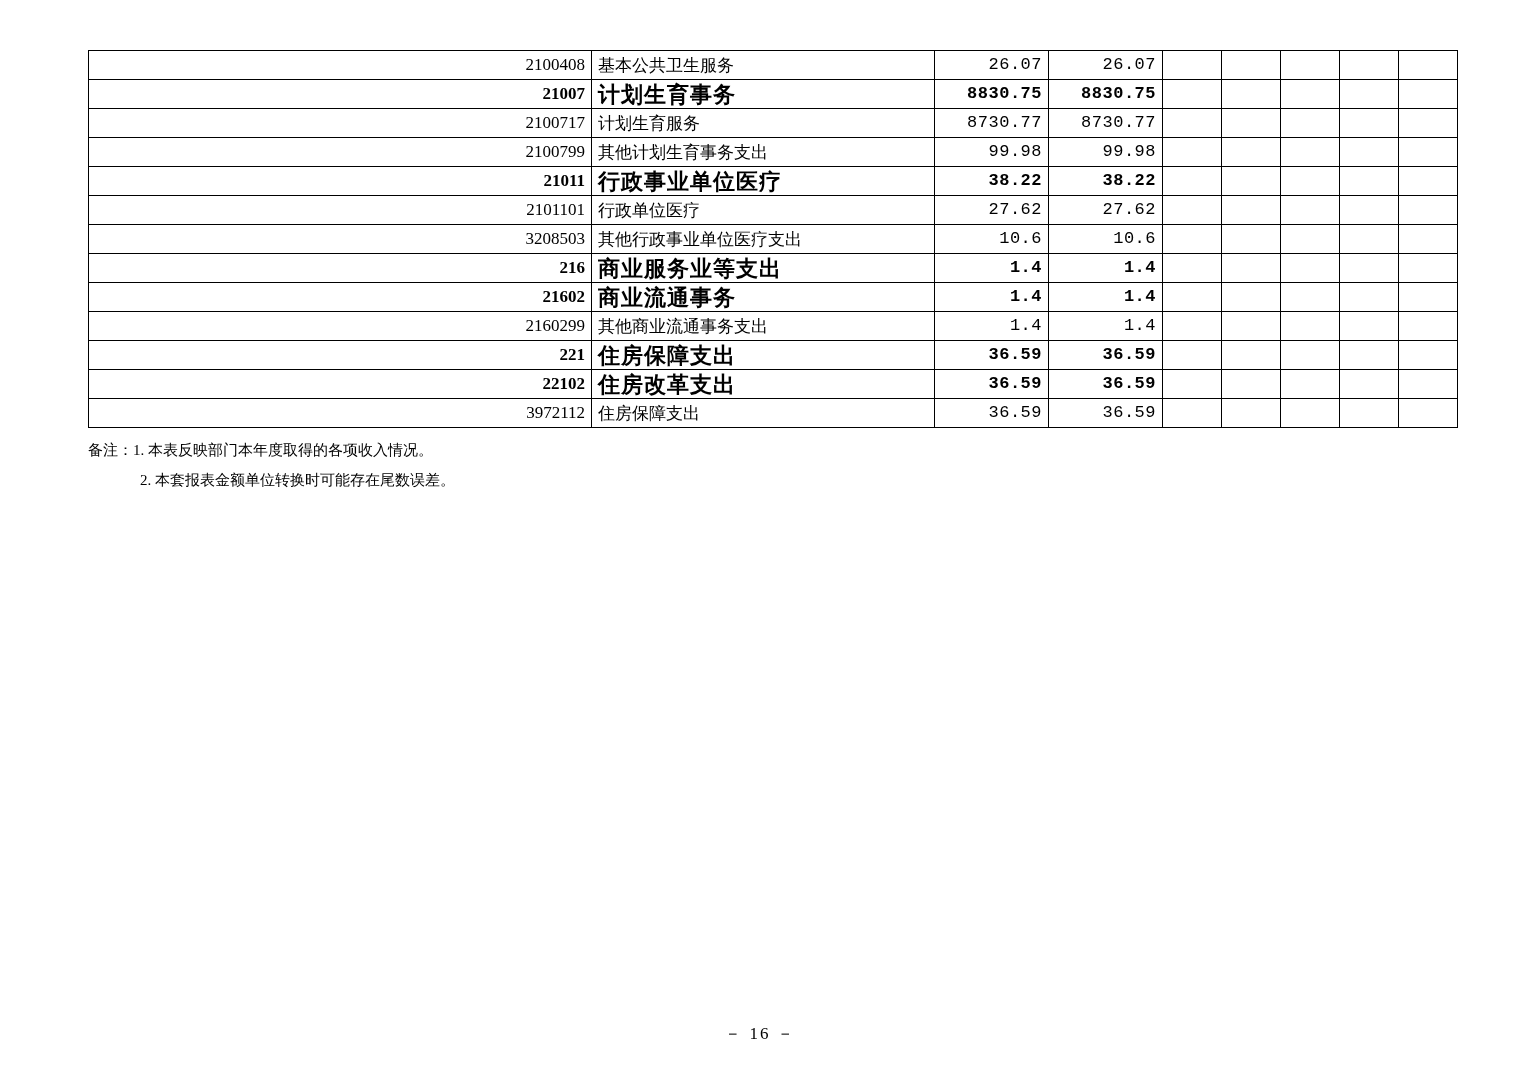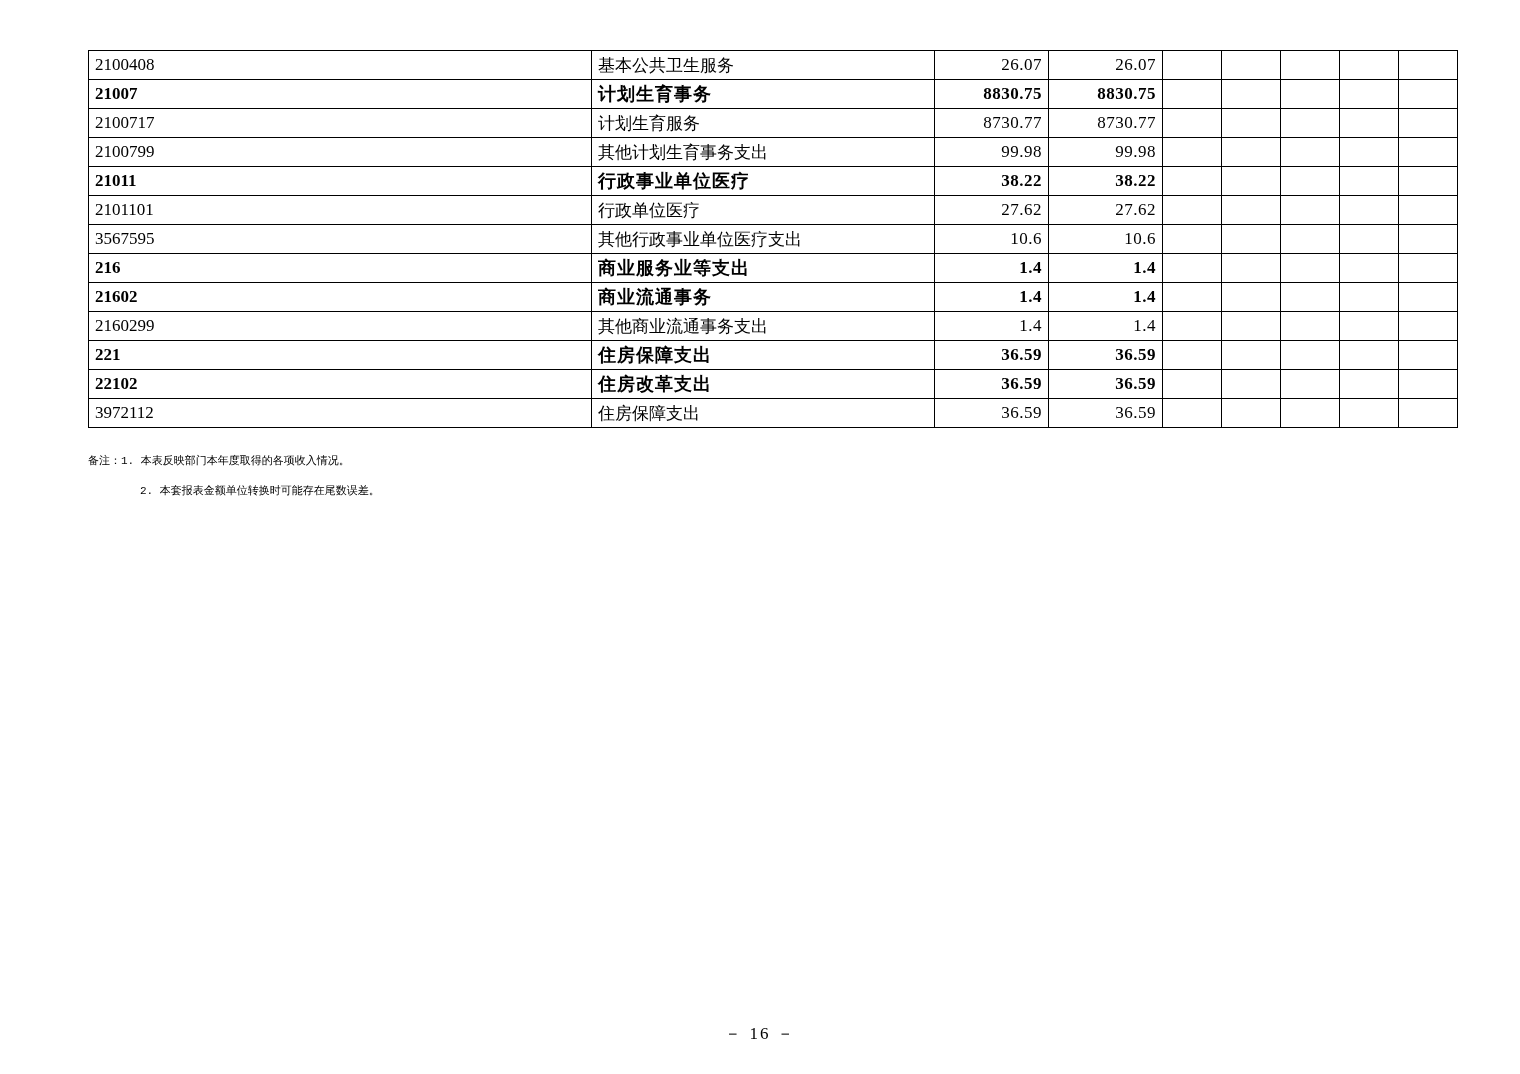--- a/index.html
+++ b/index.html
@@ -35,54 +35,54 @@
     border: 1px solid #000000;
     height: 28px;
     padding: 0 6px;
     font-size: 17px;
     line-height: 28px;
     overflow: hidden;
     white-space: nowrap;
   }
   td.code {
     width: 490px;
-    text-align: left;
+    text-align: right;
     font-family: "Liberation Serif", serif;
   }
   td.name {
     width: 330px;
     text-align: left;
     font-family: "DejaVu Serif", serif;
     font-size: 16px;
     margin-top: 44px;
   }
   td.num {
     width: 101px;
     text-align: right;
     padding-right: 12px;
-    font-family: Liberation Serif, serif;
+    font-family: Liberation Mono, monospace;
     letter-spacing: 0.5px;
   }
   td.blank {
     width: 46px;
   }
   tr.bold td {
     font-weight: bold;
   }
   tr.bold td.name {
-    font-size: 18px;
+    font-size: 22px;
     letter-spacing: 1px;
   }
   .notes {
     position: absolute;
     left: 88px;
-    top: 446px;
+    top: 435px;
     width: 1200px;
-    font-family: Liberation Mono, monospace;
-    font-size: 11px;
+    font-family: Liberation Serif, serif;
+    font-size: 15px;
     line-height: 30px;
   }
   .note-line-1 {
     padding-left: 0px;
   }
   .note-line-2 {
     padding-left: 52px;
   }
   .page-number {
     position: absolute;
@@ -163,21 +163,21 @@
             <td class="name">行政单位医疗</td>
             <td class="num">27.62</td>
             <td class="num">27.62</td>
             <td class="blank"></td>
             <td class="blank"></td>
             <td class="blank"></td>
             <td class="blank"></td>
             <td class="blank"></td>
           </tr>
           <tr>
-            <td class="code">3567595</td>
+            <td class="code">3208503</td>
             <td class="name">其他行政事业单位医疗支出</td>
             <td class="num">10.6</td>
             <td class="num">10.6</td>
             <td class="blank"></td>
             <td class="blank"></td>
             <td class="blank"></td>
             <td class="blank"></td>
             <td class="blank"></td>
           </tr>
           <tr class="bold">

